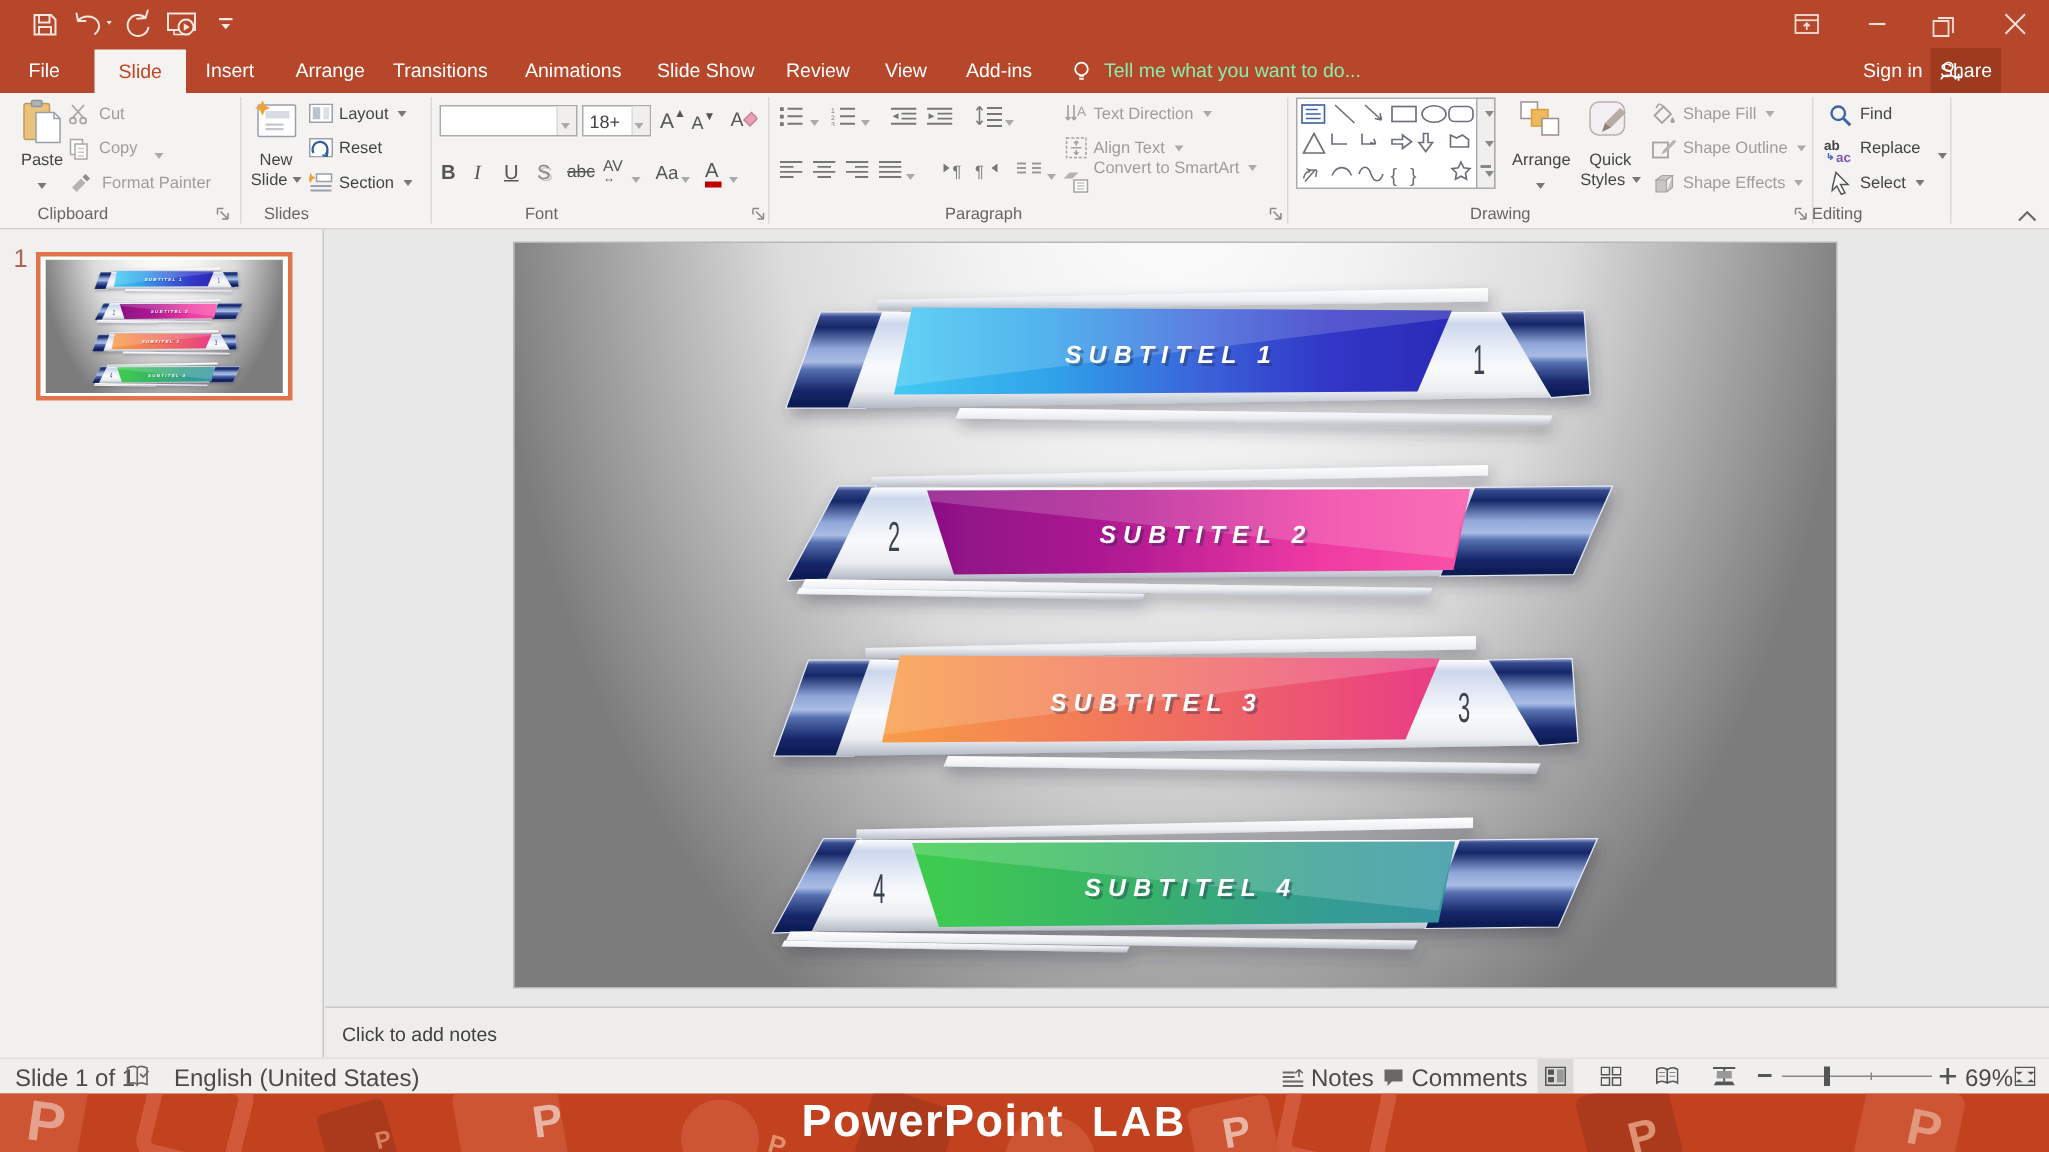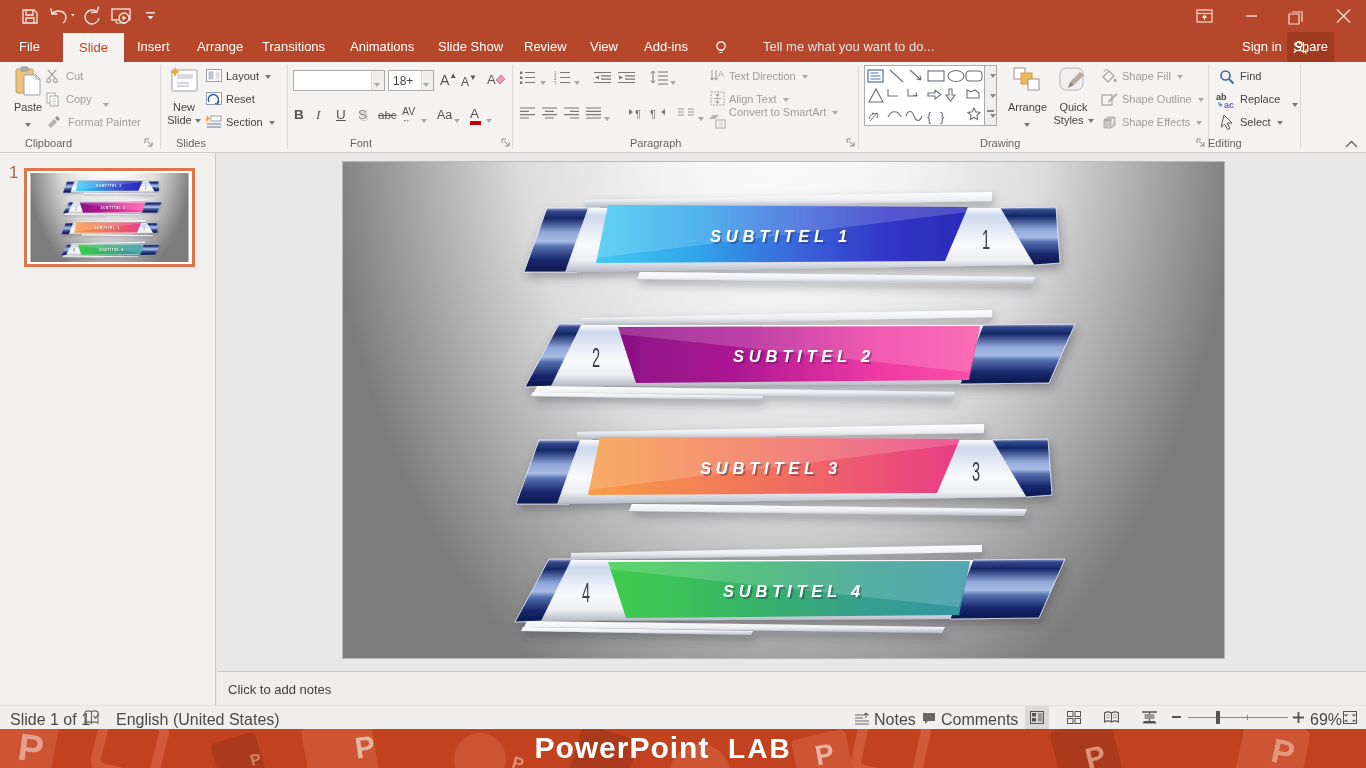--- a/index.html
+++ b/index.html
@@ -73,21 +73,21 @@
     <div class="tab" style="left:19px">File</div>
     <div id="hometab">Slide</div>
     <div class="tab" style="left:137px">Insert</div>
     <div class="tab" style="left:197px">Arrange</div>
     <div class="tab" style="left:262px">Transitions</div>
     <div class="tab" style="left:350px">Animations</div>
     <div class="tab" style="left:438px">Slide Show</div>
     <div class="tab" style="left:524px">Review</div>
     <div class="tab" style="left:590px">View</div>
     <div class="tab" style="left:644px">Add-ins</div>
-    <div class="tab" style="left:763px;color:#e5e5e5">Tell me what you want to do...</div>
+    <div class="tab" style="left:736px;color:#86efac">Tell me what you want to do...</div>
     <svg width="14" height="16" style="position:absolute;left:714px;top:8px" viewBox="0 0 14 16">
       <circle cx="7" cy="6" r="4.2" fill="none" stroke="#fff" stroke-width="1.2"></circle>
       <path d="M5.5 10.5 h3 M5.5 12.5 h3" stroke="#fff" stroke-width="1.2"></path>
     </svg>
     <div class="tab" style="left:1242px">Sign in</div>
     <div class="tab" style="left:1287px;width:47px;background:#9e3a1e;text-align:right;padding-right:6px">Share</div>
     <svg width="16" height="16" style="position:absolute;left:1293px;top:8px" viewBox="0 0 16 16">
       <circle cx="6" cy="4.5" r="2.9" fill="none" stroke="#fff" stroke-width="1.2"></circle>
       <path d="M1 13 c1 -3.6 9 -3.6 10 0" fill="none" stroke="#fff" stroke-width="1.2"></path>
       <path d="M10.5 11.5 h4.5 M12.75 9.2 v4.6" stroke="#fff" stroke-width="1.2"></path>

